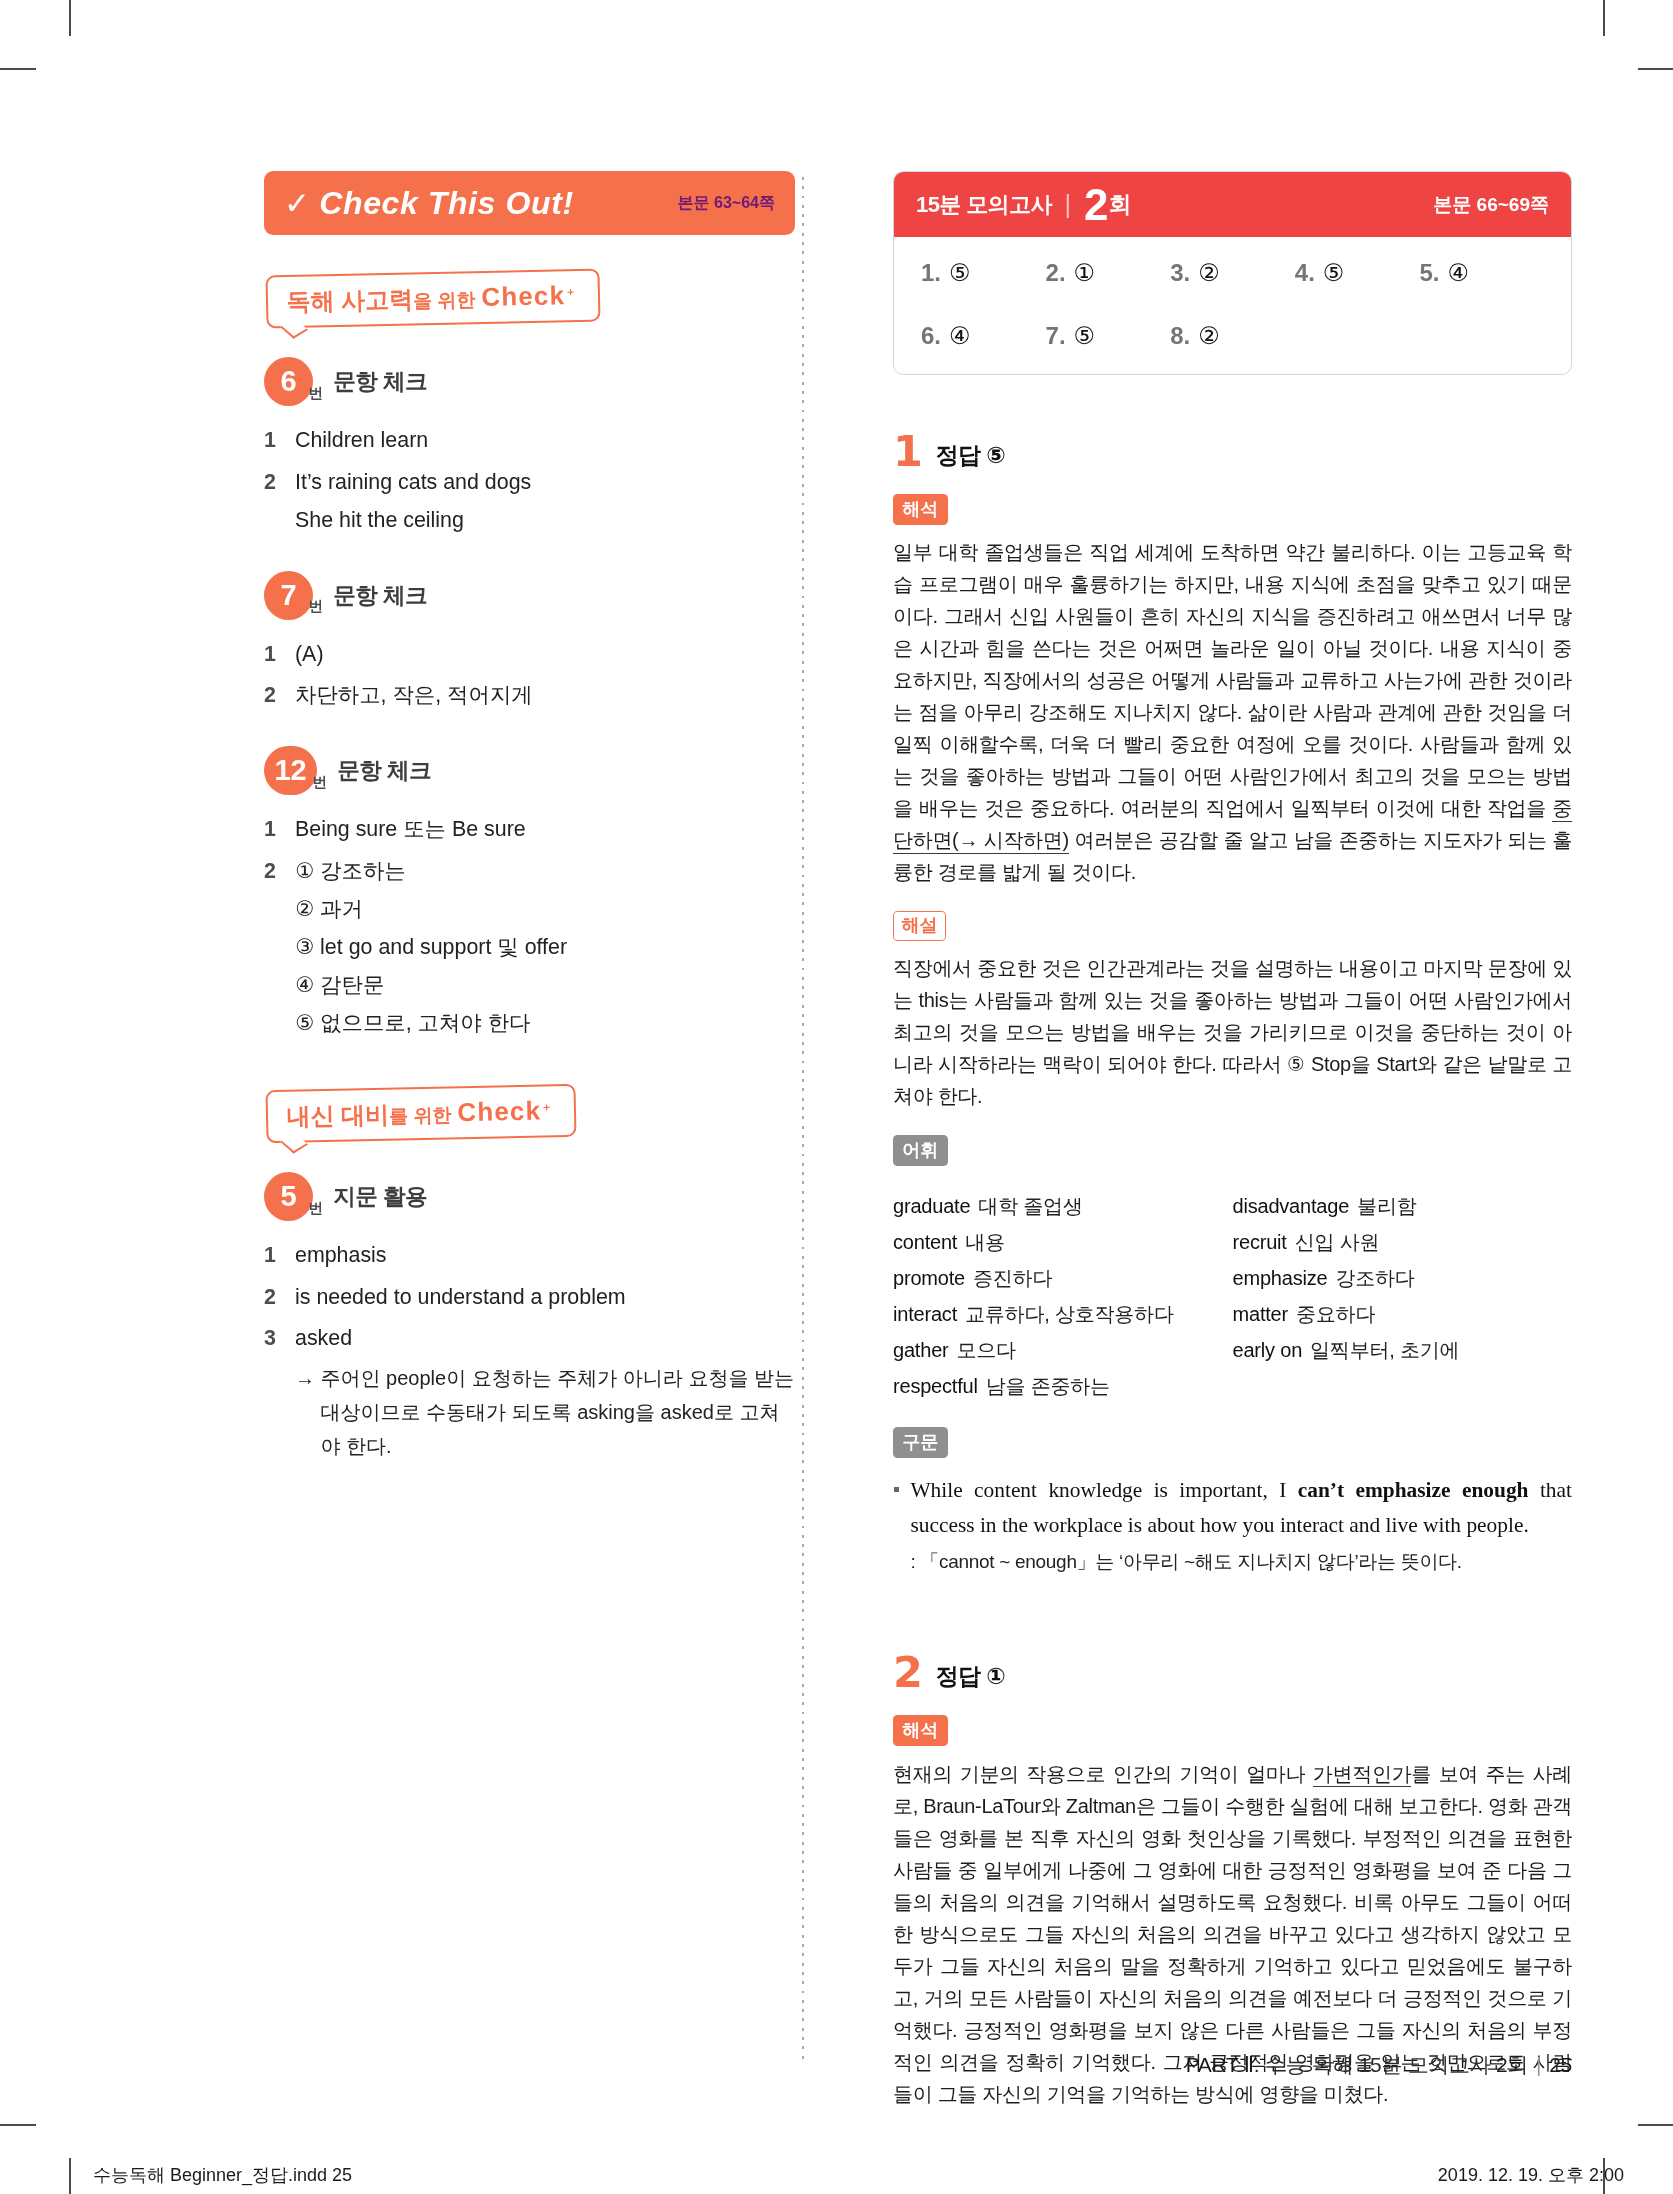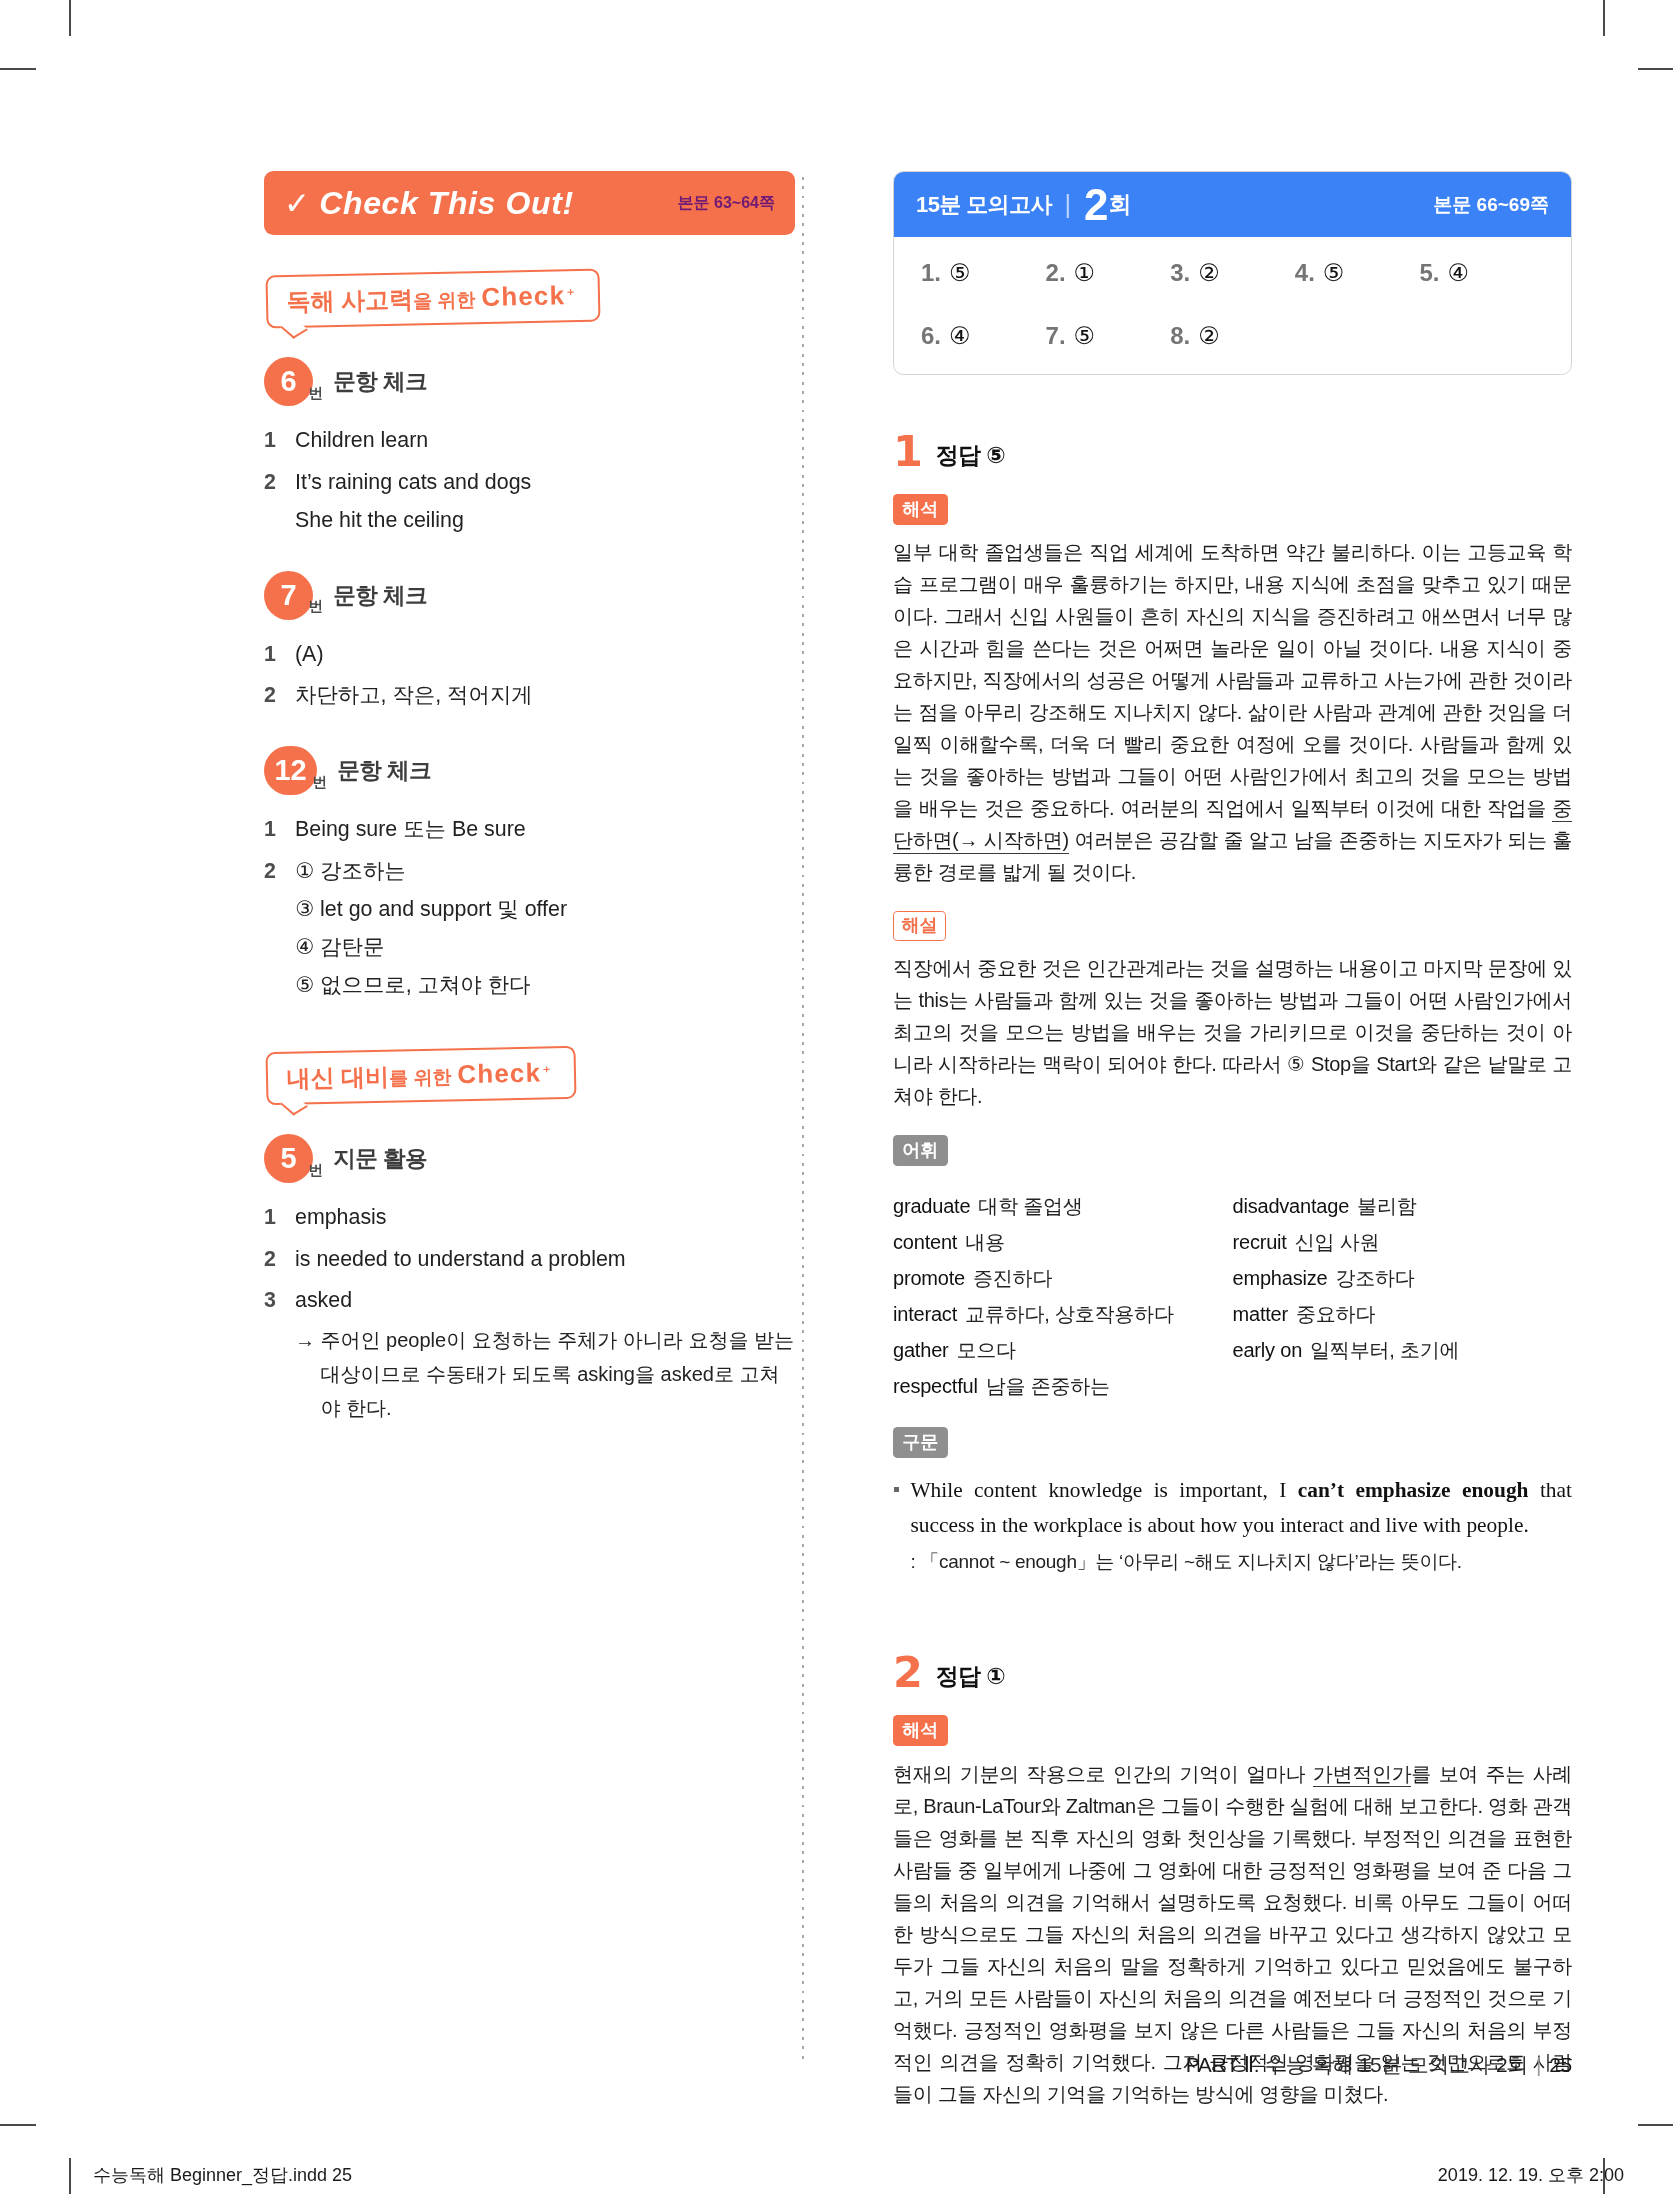--- a/index.html
+++ b/index.html
@@ -42,21 +42,21 @@
         padding-left:25.5px;text-indent:-25.5px;}
 
   
   .vdivider{position:absolute;left:802px;top:177px;height:1886px;width:2.3px;
             background:repeating-linear-gradient(to bottom,#a8a8a8 0 2.9px,transparent 2.9px 9.3px);}
 
   
   .right-col{position:absolute;left:893px;top:171px;width:679px;}
 
   .anskey{border:1.7px solid #d4d4d4;border-radius:10.4px;overflow:hidden;background:#fff;}
-  .anskey-head{display:flex;align-items:center;background:#3b82f6;height:65px;padding:4px 22px;box-sizing:border-box;}
+  .anskey-head{display:flex;align-items:center;background:#ef4444;height:65px;padding:4px 22px;box-sizing:border-box;}
   .ak-label{color:#fff;font-size:22px;font-weight:800;letter-spacing:-0.6px;}
   .ak-div{color:#ffffffaa;font-size:25.5px;font-weight:200;margin:0 12.8px;}
   .ak-round{color:#fff;font-size:44px;font-weight:800;line-height:1;}
   .ak-round-sfx{color:#fff;font-size:23px;font-weight:800;}
   .ak-ref{margin-left:auto;color:#fff;font-size:19px;font-weight:bold;}
   .anskey-body{display:grid;grid-template-columns:repeat(5,1fr);padding:15px 27px 17.4px 27px;row-gap:21px;}
   .ans{font-size:24px;line-height:42px;}
   .ans .an{font-weight:800;color:#757575;margin-right:8px;}
   .ans .av{color:#111;}
 
@@ -171,20 +171,21 @@
       <div class="item">
         <span class="inum">1</span>
         <div class="ilines">
             <div class="iline">Being sure 또는 Be sure</div>
           </div>
       </div>
       <div class="item">
         <span class="inum">2</span>
         <div class="ilines">
           <div class="iline">① 강조하는</div>
+          <div class="iline">② 과거</div>
           <div class="iline">③ let go and support 및 offer</div>
           <div class="iline">④ 감탄문</div>
           <div class="iline">⑤ 없으므로, 고쳐야 한다</div>
         </div>
       </div>
     </div>
 
     <div class="bubble" style="margin-top:45px;">
       <span class="bmain">내신 대비</span><span class="bpart">를 위한</span><span class="bcheck">Check</span><span class="sparkle">⁺</span>
     </div>

